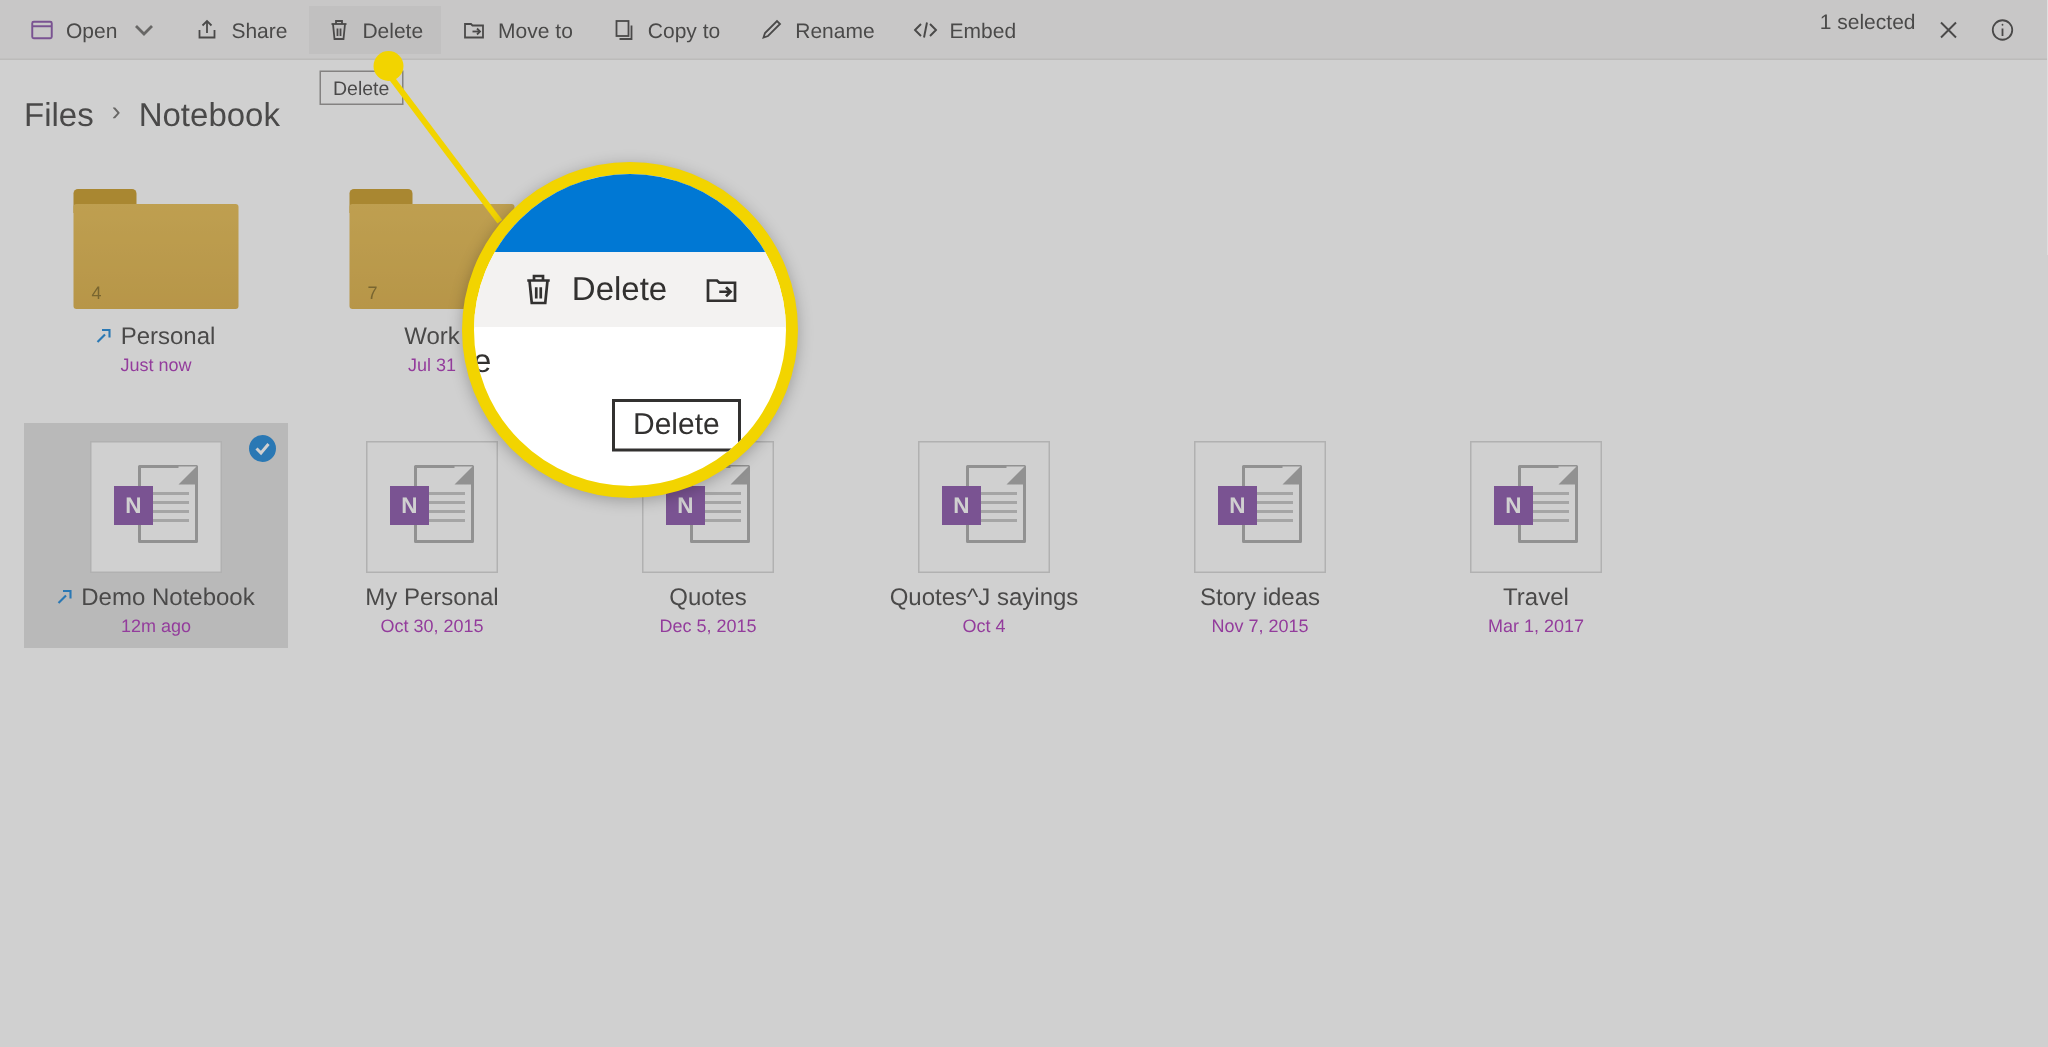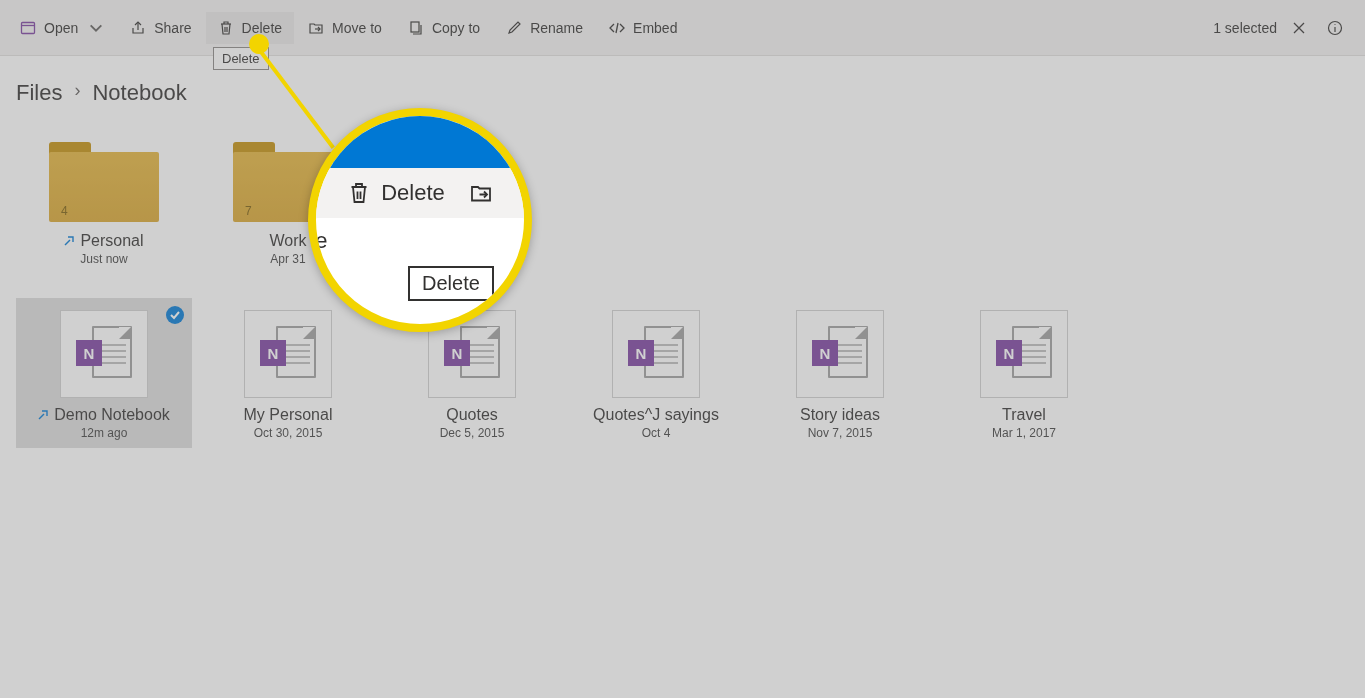--- a/index.html
+++ b/index.html
@@ -3,28 +3,28 @@
 <meta charset="utf-8">
 <style>
   * { box-sizing: border-box; margin: 0; padding: 0; font-family: "Segoe UI", Arial, sans-serif; }
   body { width: 1365px; height: 698px; background: #fff; position: relative; overflow: hidden; }
 
   
   .dim-overlay { position:absolute; inset:0; background: rgba(120,120,120,0.35); pointer-events:none; z-index:50; }
 
   
   .toolbar {
-    height: 56px; background: #f3f2f1; display:flex; align-items:center; padding:0 8px;
+    height: 40px; background: #f3f2f1; display:flex; align-items:center; padding:0 8px;
     border-bottom:1px solid #e1dfdd; justify-content:space-between;
   }
   .toolbar-left { display:flex; align-items:center; gap:2px; }
   .tbtn { display:flex; align-items:center; gap:8px; padding:8px 12px; color:#323130; font-size:14px; cursor:pointer; border:none; background:transparent; }
   .tbtn svg { width:16px; height:16px; }
   .tbtn .chev { margin-left:2px; }
-  .toolbar-right { display:flex; align-items:center; gap:8px; padding-right:8px; color:#323130; font-size:14px; }
+  .toolbar-right { display:flex; gap:8px; padding-right:8px; color:#323130; font-size:14px; }
   .clear-btn { display:flex; align-items:center; justify-content:center; width:28px; height:28px; border:none; background:transparent; cursor:pointer; }
   .info-btn { display:flex; align-items:center; justify-content:center; width:28px; height:28px; border:none; background:transparent; cursor:pointer; }
 
   
   .tooltip-box {
     position:absolute; left:213px; top:47px; background:#fff; border:1px solid #8a8886;
     padding:3px 8px; font-size:13px; color:#323130; z-index:3;
   }
 
   
@@ -33,21 +33,21 @@
   .breadcrumb .sep { color:#605e5c; font-size:18px; }
 
   
   .grid-wrap { padding: 8px 16px; }
   .row { display:flex; gap:8px; margin-bottom:24px; }
   .tile { width:176px; display:flex; flex-direction:column; align-items:center; padding:8px 0; cursor:pointer; position:relative; }
   .tile.selected { background:#dcdcdc; }
   .tile .check { position:absolute; right:8px; top:8px; width:18px; height:18px; border-radius:50%; background:#0078d4; display:flex; align-items:center; justify-content:center; }
   .tile .check svg { width:10px; height:10px; }
   .tile .name { font-size:16px; color:#323130; margin-top:8px; display:flex; align-items:center; gap:4px; }
-  .tile .meta { font-size:12px; color:#404040; margin-top:2px; }
+  .tile .meta { font-size:12px; color:#a21caf; margin-top:2px; }
   .share-glyph svg { width:12px; height:12px; }
 
   
   .folder { width:110px; height:82px; position:relative; margin-top:12px; }
   .folder .tab { position:absolute; left:0; top:0; width:42px; height:16px; background:#c48f0c; border-radius:3px 3px 0 0; }
   .folder .body { position:absolute; left:0; top:10px; width:110px; height:70px; background:linear-gradient(#e4b43b,#d9a62f); border-radius:2px; }
   .folder .count { position:absolute; left:12px; bottom:6px; font-size:12px; color:#7a5c0a; z-index:2; }
 
   
   .fileicon { width:88px; height:88px; border:1px solid #d0d0d0; background:#fff; display:flex; align-items:center; justify-content:center; margin-top:4px; }
@@ -179,21 +179,21 @@
       <div class="meta">Just now</div>
     </div>
 
     <div class="tile">
       <div class="folder">
         <div class="tab"></div>
           <div class="body"></div>
         <div class="count">7</div>
       </div>
       <div class="name">Work</div>
-      <div class="meta">Apr 31</div>
+      <div class="meta">Jul 31</div>
     </div>
   </div>
 
   <div class="row">
     <div class="tile selected">
       <div class="check">
           <svg viewBox="0 0 10 10" fill="none" stroke="#fff" stroke-width="2">
             <path d="M1 5l3 3 5-6"></path>
           </svg>
         </div>

